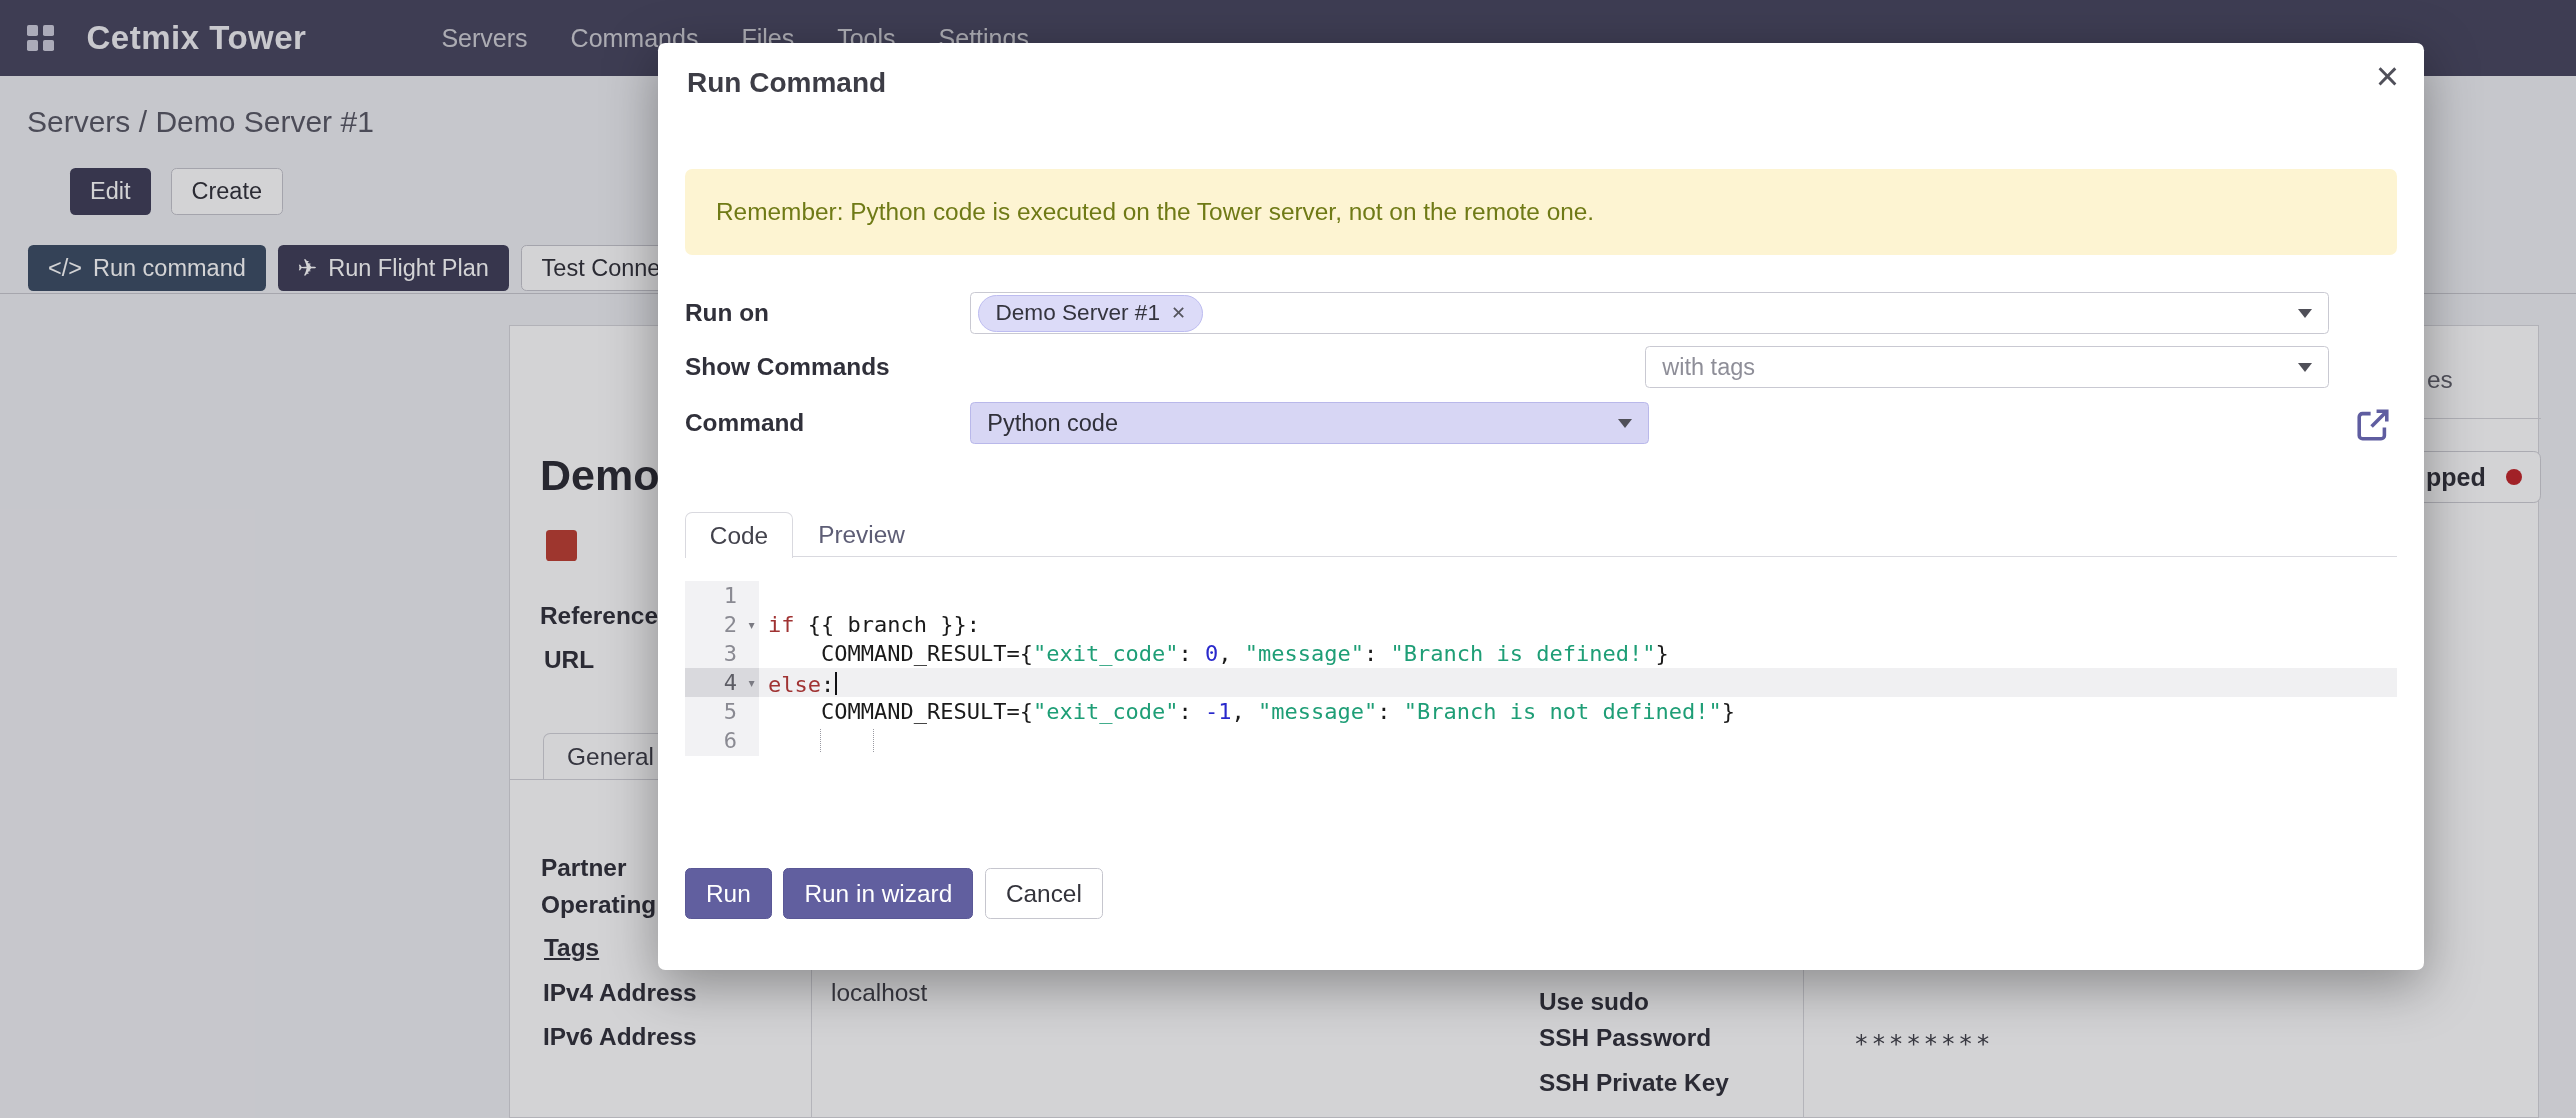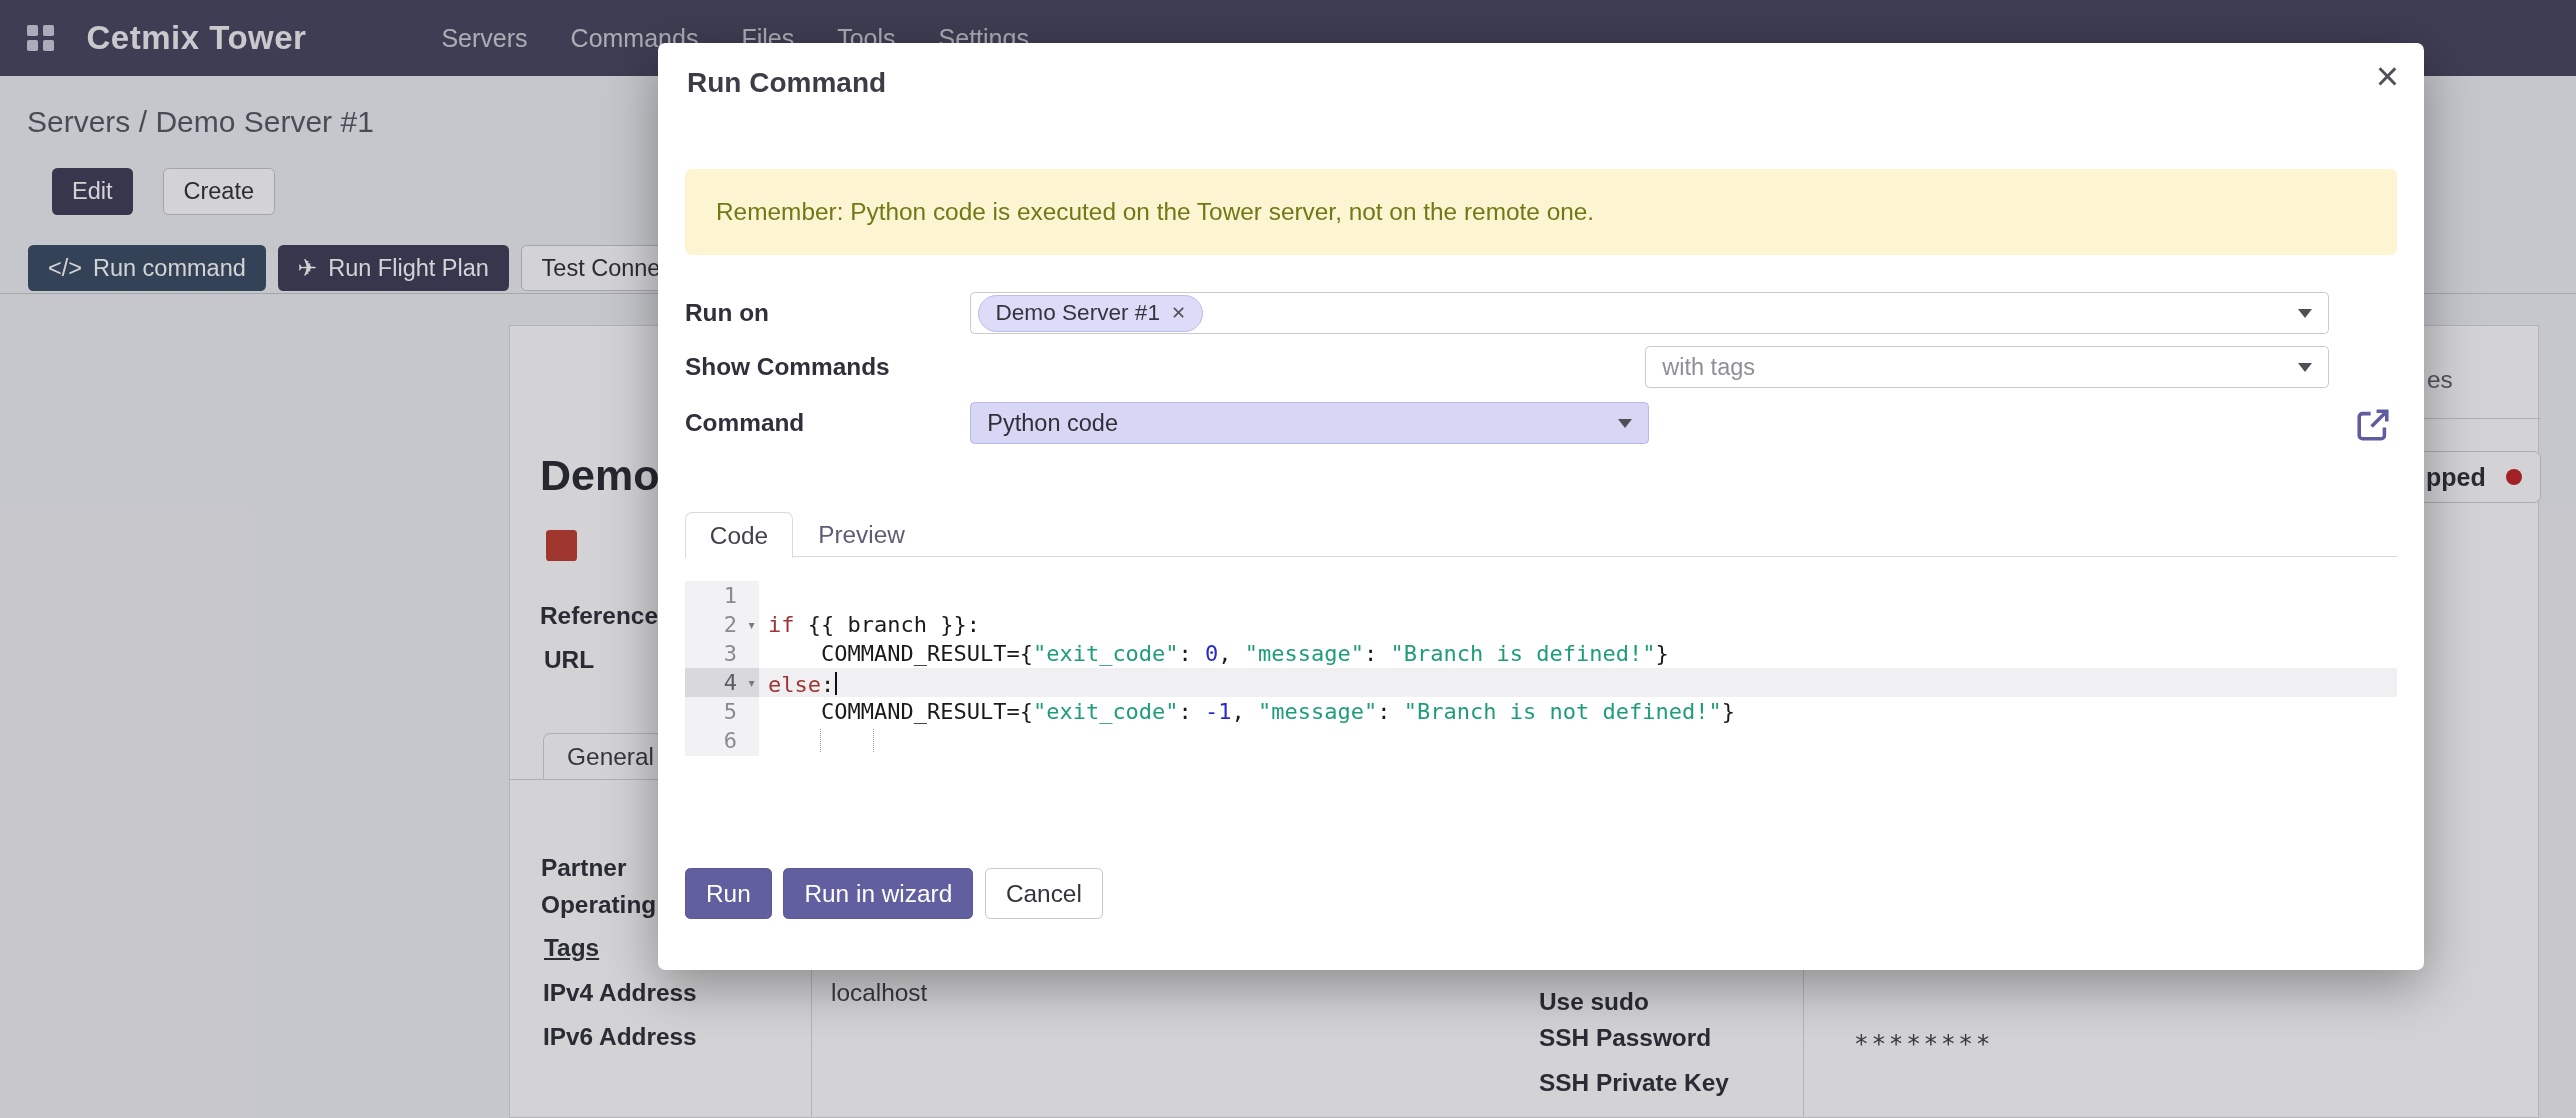--- a/index.html
+++ b/index.html
@@ -104,21 +104,21 @@
       <span class="nav-item">Settings</span>
     </div>
 </div>
 
 <div class="breadcrumb">
   <span>Servers</span>
   <span>/</span>
   <span>Demo Server #1</span>
 </div>
 
-<div class="abs" style="left:28px;top:168px;display:flex;gap:30px;padding-left:24px;">
+<div class="abs" style="left:46px;top:168px;display:flex;gap:20px;padding-left:24px;">
   <div class="btn btn-dark">Edit</div>
   <div class="btn btn-light">Create</div>
 </div>
 
 <div class="abs" style="left:28px;top:245px;display:flex;gap:11.7px;">
   <div class="btn btn-steel" style="height:46px;">
     <span>&lt;/&gt;</span>
     <span>Run command</span>
   </div>
   <div class="btn btn-dark" style="height:46px;">

